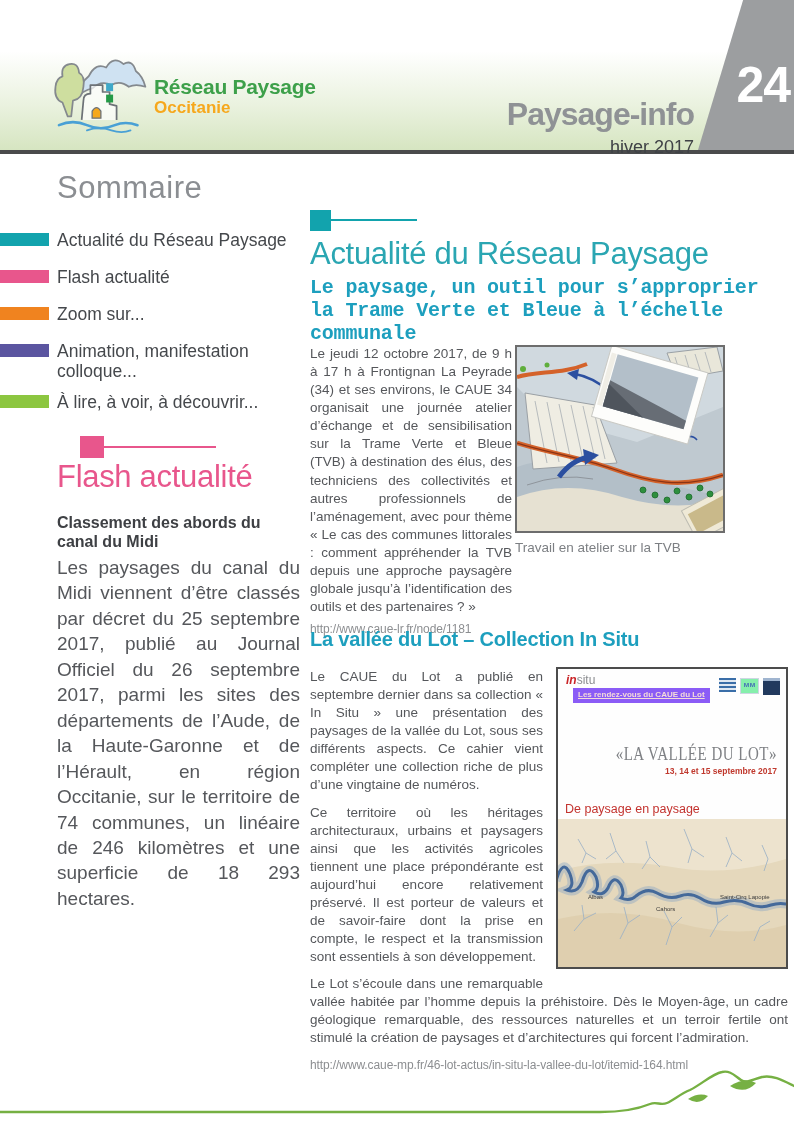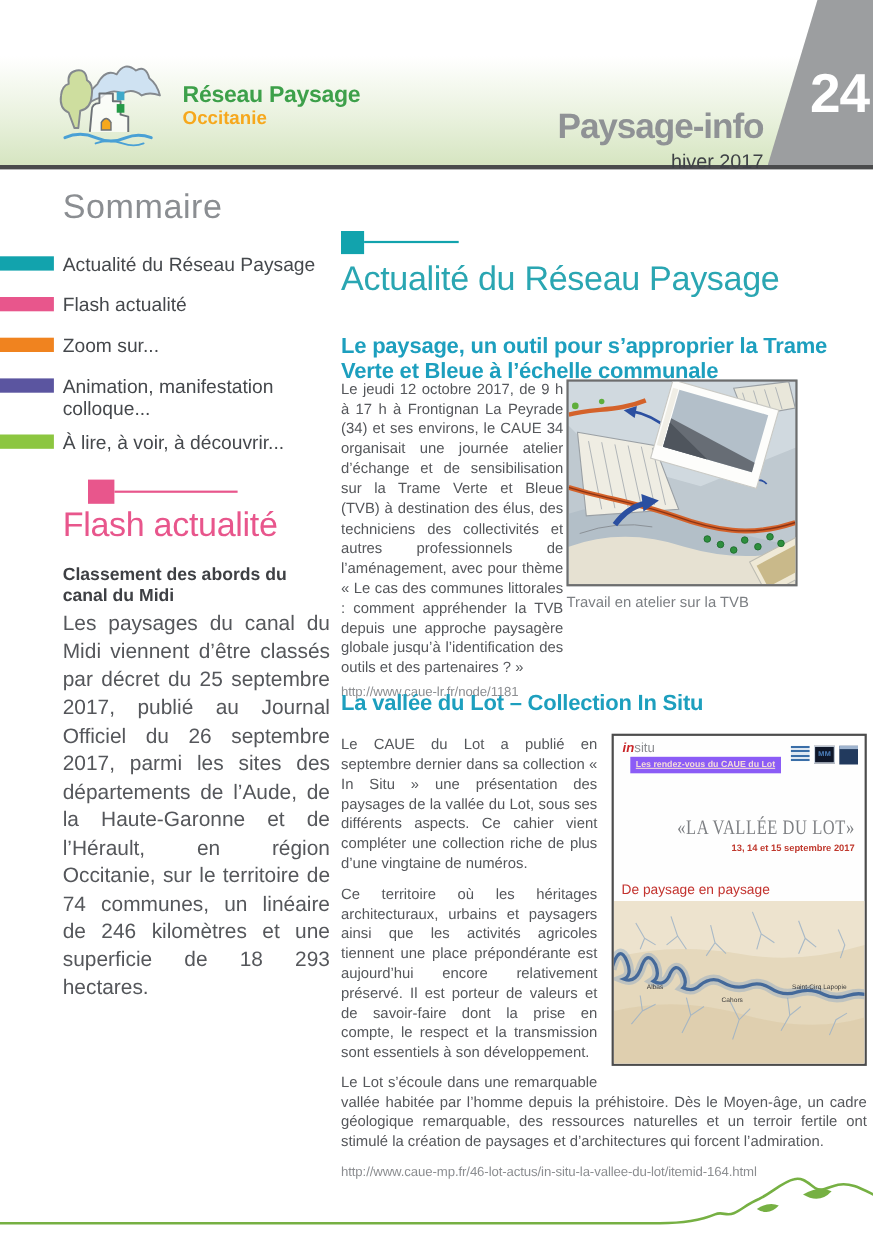--- a/index.html
+++ b/index.html
@@ -5,21 +5,21 @@
   html,body{margin:0;padding:0;background:#e9e9e9;}
   .page{position:relative;width:794px;height:1123px;margin:0 auto;background:#fff;
         font-family:"Liberation Sans",sans-serif;color:#54565a;overflow:hidden;}
 
   
   .hdr{position:absolute;left:0;top:0;width:794px;height:150px;
        background:linear-gradient(180deg,#ffffff 0%,#ffffff 34%,#eaf2df 70%,#d6e5c1 100%);
        border-bottom:4px solid #4a4b4c;}
   .logo{position:absolute;left:52px;top:44px;display:flex;align-items:flex-start;}
   .logo svg{display:block;}
-  .logo-text{margin-left:18px;margin-top:32px;line-height:1;}
+  .logo-text{margin-left:6px;margin-top:32px;line-height:1;}
   .logo-title{font-size:21px;font-weight:bold;color:#3da04a;letter-spacing:-0.3px;}
   .logo-subtitle{font-size:17px;font-weight:bold;color:#f6a81d;margin-top:2px;}
   .mast{position:absolute;right:100px;top:58px;text-align:right;line-height:1;}
   .mast-title{font-size:32px;font-weight:bold;color:#8f9295;letter-spacing:-1px;margin-top:40px;}
   .mast-season{font-size:18px;color:#3f4246;margin-top:8px;}
   .issue-badge{position:absolute;right:0;top:0;width:96px;height:150px;background:#9c9ea0;
                clip-path:polygon(47% 0,100% 0,100% 100%,0 100%);}
   .issue-num{position:absolute;right:4px;top:56px;font-size:50px;font-weight:bold;color:#ffffff;letter-spacing:-1px;}
 
   
@@ -33,21 +33,21 @@
   .flash-title{position:absolute;left:57px;top:459px;font-size:31px;color:#e8568c;letter-spacing:-0.3px;}
   .flash-head{position:absolute;left:57px;top:513px;width:245px;font-size:16px;font-weight:bold;color:#3e4044;line-height:1.2;}
   .flash-body{position:absolute;left:57px;top:555px;width:243px;font-size:19px;line-height:1.34;
               text-align:justify;color:#55575b;hyphens:auto;}
 
   
   .main-marker-sq{position:absolute;left:310px;top:210px;width:21px;height:21px;background:#12a3ad;}
   .main-marker-ln{position:absolute;left:331px;top:219px;width:86px;height:2px;background:#12a3ad;}
   .h1{position:absolute;left:310px;top:236px;font-size:31px;color:#2aa6b2;letter-spacing:-0.3px;}
   .h2{font-size:20px;font-weight:bold;color:#1d9fbe;line-height:1.16;letter-spacing:-0.2px;}
-  .h2a{position:absolute;left:310px;top:304px;width:465px;}
+  .h2a{position:absolute;left:310px;top:276px;width:465px;font-family:Liberation Mono, monospace;}
   .h2b{position:absolute;left:310px;top:628px;width:465px;}
 
   .art1{position:absolute;left:310px;top:345px;width:455px;display:flex;}
   .art1-text{width:241px;font-size:13.5px;line-height:1.34;text-align:justify;color:#55575b;hyphens:auto;}
   .link{font-size:12px;color:#8c8e91;margin-top:5px;letter-spacing:-0.1px;text-decoration:none;display:block;}
   .art1-fig{margin-left:3px;margin-top:4px;width:211px;}
   .photo-frame{width:206px;height:184px;border:2px solid #6d6d6d;background:#c3cdd3;}
   .caption{margin-top:7px;font-size:13.5px;color:#7c7f83;}
 
   .art2{position:absolute;left:310px;top:664px;width:478px;font-size:13.5px;line-height:1.34;
@@ -56,21 +56,21 @@
   .cover{float:right;width:228px;height:298px;border:2px solid #4c4c4c;margin:3px 0 8px 13px;
          position:relative;background:#fefefe;overflow:hidden;}
   .cv-brand{position:absolute;left:8px;top:5px;font-size:12px;line-height:1;}
   .cv-brand .in{color:#c92427;font-weight:bold;font-style:italic;}
   .cv-brand .situ{color:#8b8d90;}
   .cv-banner{position:absolute;left:15px;top:19px;background:#8b5cf6;color:#f4dada;font-size:8px;
              font-weight:bold;padding:2px 5px;text-decoration:underline;white-space:nowrap;}
   .cv-logos{position:absolute;right:6px;top:9px;display:flex;gap:4px;}
   .cv-logo{width:17px;height:14px;}
   .cv-logo.l1{background:repeating-linear-gradient(180deg,#3a6ea8 0 2px,#dfe8f2 2px 4px);}
-  .cv-logo.l2{background:#0f172a;border:1px solid #cdd6e2;color:#4a7ab5;font-size:8px;font-weight:bold;
+  .cv-logo.l2{background:#86efac;border:1px solid #cdd6e2;color:#4a7ab5;font-size:8px;font-weight:bold;
               line-height:12px;text-align:center;}
   .cv-logo.l3{background:#223a5e;border-top:3px solid #9fb4cf;}
   .cv-title{position:absolute;right:9px;top:72px;font-size:15px;color:#7e8084;letter-spacing:0.5px;
             font-family:"Liberation Serif",serif;transform:scaleY(1.25);transform-origin:top right;}
   .cv-dates{position:absolute;right:9px;top:97px;font-size:8.5px;font-weight:bold;color:#c0392e;}
   .cv-tagline{position:absolute;left:7px;top:132px;font-size:12.5px;color:#c3332f;}
   .cv-map{position:absolute;left:0;top:150px;width:228px;height:148px;}
   .art2-link{clear:both;}
 
   .footer-sketch{position:absolute;left:0;top:1066px;width:794px;height:54px;}

